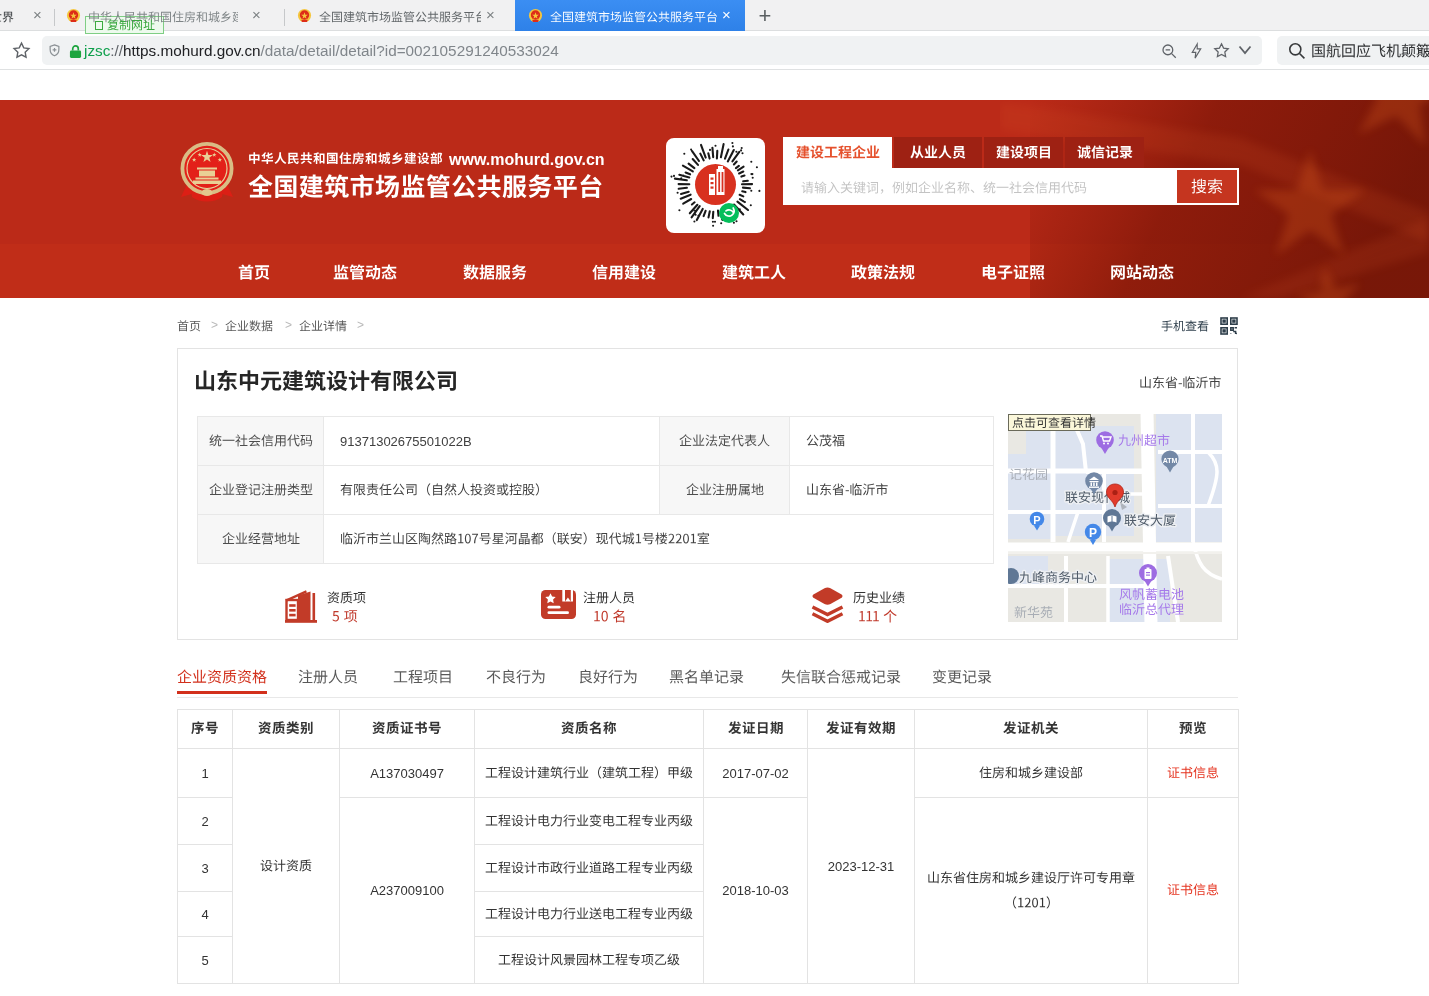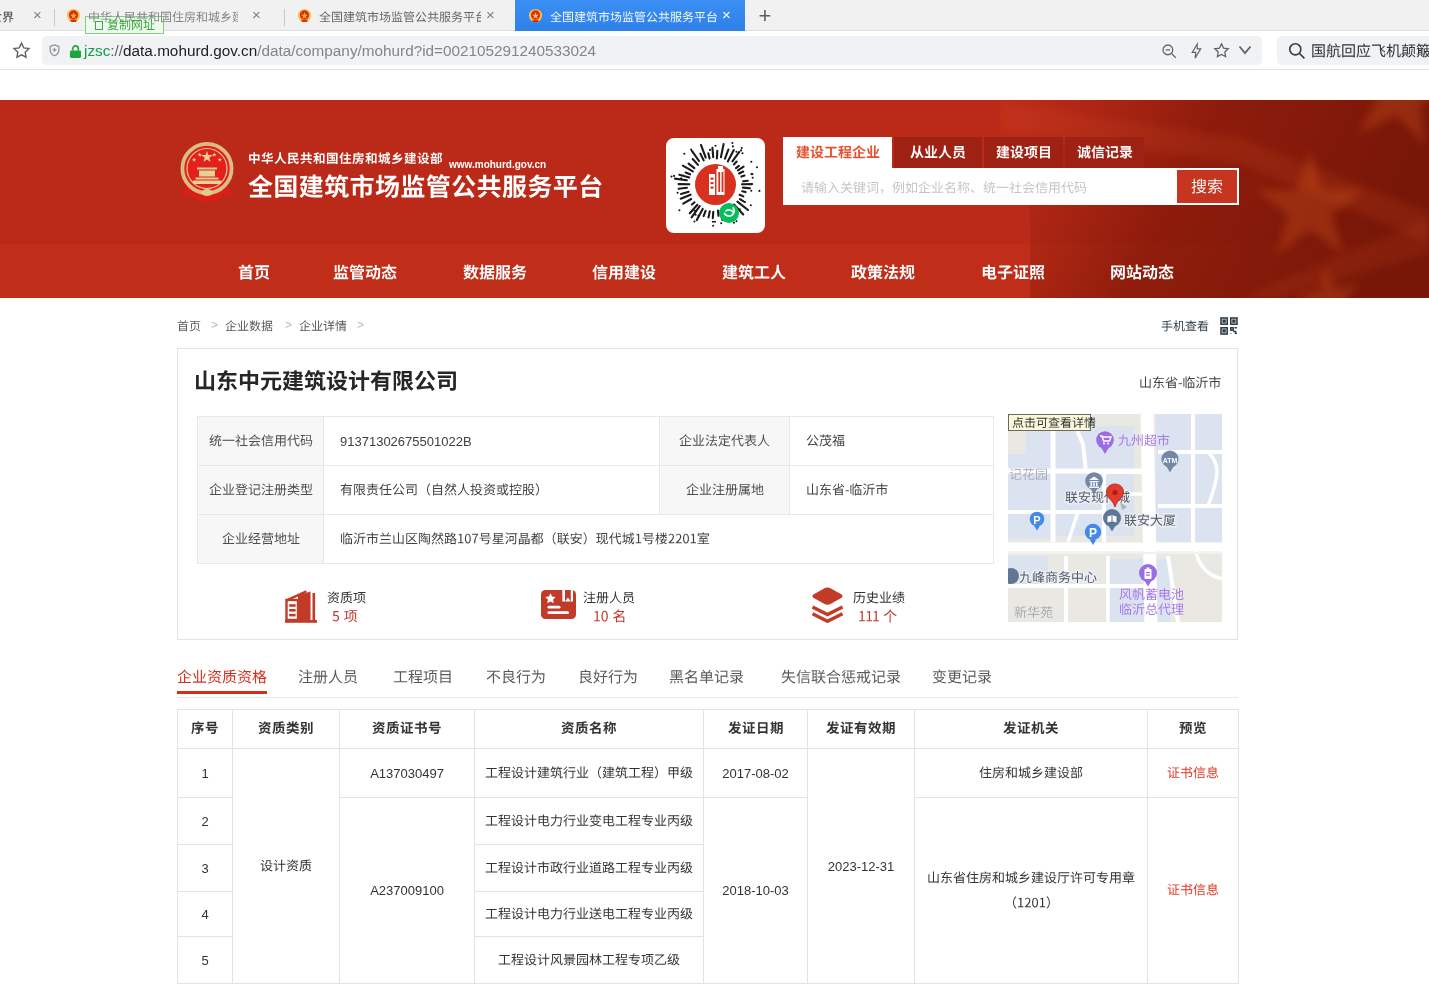--- a/index.html
+++ b/index.html
@@ -102,21 +102,21 @@
       </svg>
   <div id="urlbox">
     <svg class="abs" style="left:5px;top:7px" width="15" height="15" viewBox="0 0 24 24">
           <path d="M12 3l7 2.5v5c0 5-3 8.5-7 10-4-1.5-7-5-7-10v-5z" fill="none" stroke="#8a9094" stroke-width="1.9"></path>
           <path d="M12 8v6M9 11h6" stroke="#8a9094" stroke-width="1.9"></path>
         </svg>
     <svg class="abs" style="left:27px;top:8px" width="13" height="15" viewBox="0 0 14 16">
           <rect x="1" y="7" width="12" height="8" rx="1.5" fill="#1da53f"></rect>
           <path d="M4 7V5a3 3 0 0 1 6 0v2" fill="none" stroke="#1da53f" stroke-width="1.8"></path>
         </svg>
-    <div class="urltext"><span style="color:#0fa04c">jzsc</span><span style="color:#5f6368">://</span><span>data.mohurd.gov.cn</span><span style="color:#80868b">/data/company/mohurd?id=002105291240533024</span></div>
+    <div class="urltext"><span style="color:#0fa04c">jzsc</span><span style="color:#5f6368">://</span><span>https.mohurd.gov.cn</span><span style="color:#80868b">/data/detail/detail?id=002105291240533024</span></div>
     <svg class="abs" style="left:1118px;top:6px" width="18" height="18" viewBox="0 0 24 24">
           <circle cx="10.5" cy="10.5" r="6.5" fill="none" stroke="#5f6368" stroke-width="1.7"></circle>
           <path d="M15.5 15.5L21 21M7.5 10.5h6" stroke="#5f6368" stroke-width="1.7"></path>
         </svg>
     <svg class="abs" style="left:1146px;top:6px" width="17" height="18" viewBox="0 0 24 24">
           <path d="M13 2L6 14h5l-1 8 8-13h-5z" fill="none" stroke="#5f6368" stroke-width="1.6"></path>
         </svg>
     <svg class="abs" style="left:1170px;top:5px" width="19" height="19" viewBox="0 0 24 24">
           <path d="M12 3.6l2.6 5.4 5.9.8-4.3 4.1 1 5.8-5.2-2.8-5.2 2.8 1-5.8-4.3-4.1 5.9-.8z" fill="none" stroke="#5f6368" stroke-width="1.6"></path>
         </svg>
@@ -202,21 +202,21 @@
 <path d="M36.3 12.5L36.8 14.1L38.5 14.1L37.1 15.1L37.6 16.7L36.3 15.7L34.9 16.7L35.4 15.1L34.1 14.1L35.8 14.1Z"></path>
 <path d="M41.9 17.5L42.4 19.1L44.0 19.1L42.7 20.1L43.2 21.7L41.9 20.7L40.5 21.7L41.0 20.1L39.7 19.1L41.3 19.1Z"></path>
 <rect x="19" y="27.5" width="20" height="2"></rect>
 <rect x="21" y="30.5" width="16" height="6"></rect>
 <rect x="17.5" y="37.5" width="23" height="2"></rect>
 <rect x="15" y="40.5" width="28" height="3.5"></rect>
 </g>
 <path d="M17 48 C23 53 35 53 41 48 L41 51 C35 56 23 56 17 51 Z" fill="#d9bd85"></path>
 <ellipse cx="29" cy="52.5" rx="5.5" ry="3.6" fill="#e2c88e"></ellipse>
 </svg></div>
-<div id="sitesub"><span class="vx">中华人民共和国住房和城乡建设部</span><span style="position:absolute;left:201px;top:8px;font-size:10px">www.mohurd.gov.cn</span></div>
+<div id="sitesub"><span class="vx">中华人民共和国住房和城乡建设部</span><span style="position:absolute;left:201px;top:0;font-size:16px">www.mohurd.gov.cn</span></div>
 <div id="sitetitle"><span class="vx">全国建筑市场监管公共服务平台</span></div>
 <div id="qrbox"><svg width="99" height="95" viewBox="0 0 99 95">
         <path d="M76.0 46.2L86.1 46.1M76.9 49.6L83.9 50.3M76.2 53.2L79.5 54.1M73.6 56.8L77.3 58.4M73.9 61.2L77.6 63.4M71.4 63.7L82.0 72.0M68.0 66.5L77.3 76.5M66.6 69.4L70.3 74.3M62.1 69.6L65.2 75.2M57.9 71.7L60.9 80.6M54.8 73.1L56.6 81.9M52.0 72.6L52.5 77.8M47.3 73.7L46.8 80.1M43.8 73.3L42.5 79.4M39.6 72.8L37.6 78.1M36.7 70.9L30.8 82.1M33.7 68.2L25.6 79.4M31.4 66.8L23.8 75.3M28.6 64.3L25.9 66.5M25.2 61.0L17.2 65.7M24.6 56.7L14.7 60.7M22.7 53.8L15.0 56.0M20.9 49.8L12.7 50.8M23.3 46.2L12.6 46.1M20.8 42.3L8.9 40.6M23.3 39.5L13.3 36.8M24.1 36.3L19.6 34.5M26.8 33.4L16.9 27.7M28.4 30.1L22.6 25.6M32.0 26.9L26.7 21.0M33.0 23.0L26.1 13.2M37.7 22.4L34.3 15.6M39.7 19.6L35.0 6.9M43.6 20.6L42.3 15.2M47.2 19.1L46.4 9.7M50.9 20.5L51.3 12.9M54.9 19.3L57.6 6.1M59.0 20.7L62.4 11.5M61.8 23.4L67.8 12.0M66.4 23.4L73.3 13.9M67.9 26.5L70.7 23.5M69.9 30.1L72.9 27.8M71.9 32.3L77.6 28.7M73.1 35.5L77.3 33.5M75.4 38.6L78.5 37.6M77.2 43.3L81.8 42.8M49.0 83.7l0.01 0M26.8 72.5l0.01 0M75.7 10.0l0.01 0M11.6 54.7l0.01 0M78.9 64.1l0.01 0M29.6 76.7l0.01 0M66.1 15.8l0.01 0M93.4 52.9l0.01 0M15.3 40.4l0.01 0M17.4 37.6l0.01 0M5.5 38.6l0.01 0M76.5 15.2l0.01 0M46.9 83.8l0.01 0M70.5 83.2l0.01 0M8.0 37.9l0.01 0M32.4 77.8l0.01 0M66.4 5.0l0.01 0M75.1 12.4l0.01 0M66.9 8.4l0.01 0M55.2 85.3l0.01 0M29.0 72.8l0.01 0M85.3 52.8l0.01 0M47.1 87.7l0.01 0M86.4 36.1l0.01 0M90.9 29.2l0.01 0M85.4 36.1l0.01 0M56.1 81.6l0.01 0M61.2 80.0l0.01 0M18.3 15.7l0.01 0M70.4 13.8l0.01 0M25.1 11.6l0.01 0M84.8 67.3l0.01 0M85.3 23.7l0.01 0M49.5 7.8l0.01 0M67.9 84.8l0.01 0M28.4 83.5l0.01 0M86.7 39.8l0.01 0M13.4 72.3l0.01 0M44.0 11.9l0.01 0M73.8 71.4l0.01 0" stroke="#1a1a1a" stroke-width="2.1" stroke-linecap="round" fill="none"></path>
         <circle cx="49.5" cy="46.5" r="20.5" fill="#d8311f"></circle>
         <g fill="#fff">
           <rect x="43" y="36" width="6" height="21"></rect>
           <rect x="50.5" y="31" width="8" height="26"></rect>
           <rect x="52" y="28" width="5" height="4"></rect>
           <rect x="44.5" y="39.5" width="3" height="2.2" fill="#d8311f"></rect>
           <rect x="44.5" y="44" width="3" height="2.2" fill="#d8311f"></rect>
@@ -470,21 +470,21 @@
           <th><span class="vx">发证日期</span></th>
           <th><span class="vx">发证有效期</span></th>
           <th><span class="vx">发证机关</span></th>
           <th><span class="vx">预览</span></th>
         </tr>
   <tr style="height:49px">
           <td>1</td>
           <td rowspan="5"><span class="vx">设计资质</span></td>
           <td>A137030497</td>
           <td><span class="vx">工程设计建筑行业（建筑工程）甲级</span></td>
-          <td>2017-08-02</td>
+          <td>2017-07-02</td>
           <td rowspan="5">2023-12-31</td>
           <td><span class="vx">住房和城乡建设部</span></td>
           <td class="redlink"><span class="vx">证书信息</span></td>
         </tr>
   <tr>
           <td>2</td>
           <td rowspan="4">A237009100</td>
           <td><span class="vx">工程设计电力行业变电工程专业丙级</span></td>
           <td rowspan="4">2018-10-03</td>
           <td rowspan="4" style="line-height:25px"><span class="vx">山东省住房和城乡建设厅许可专用章</span><br><span class="vx">（1201）</span></td>

